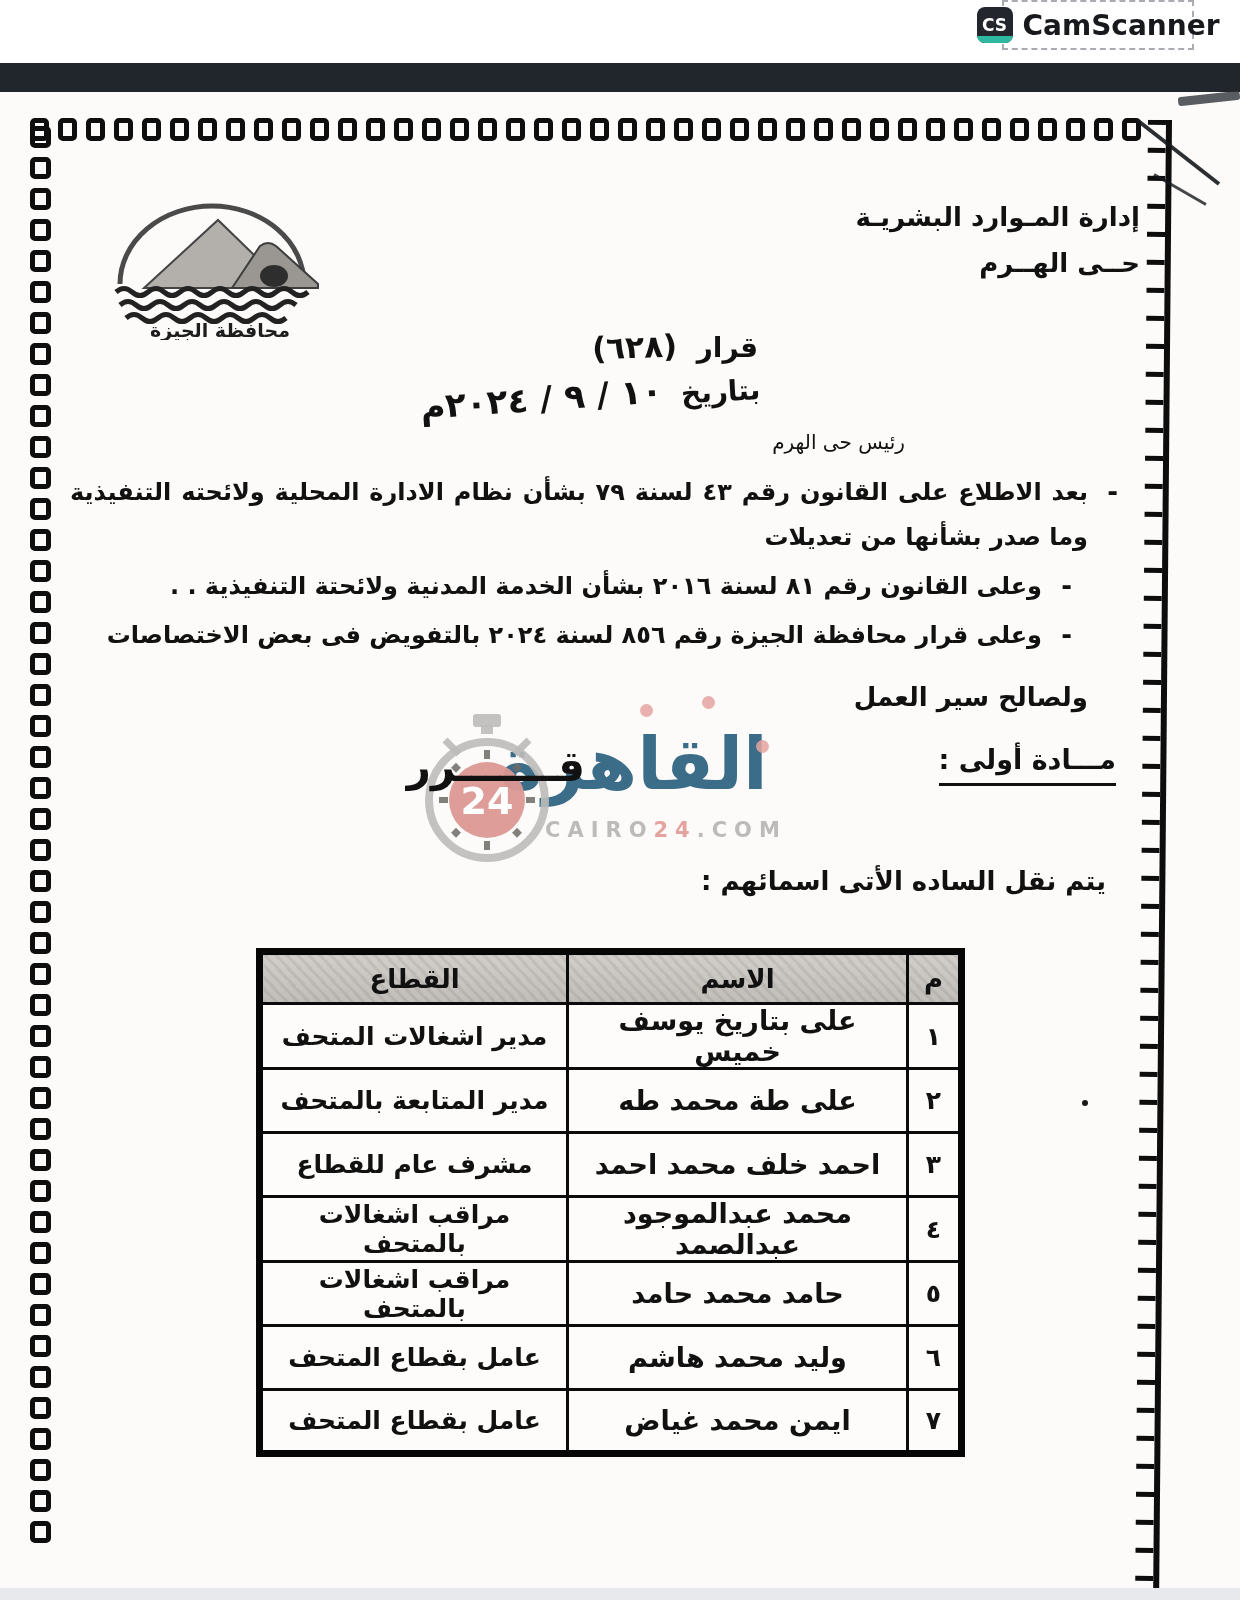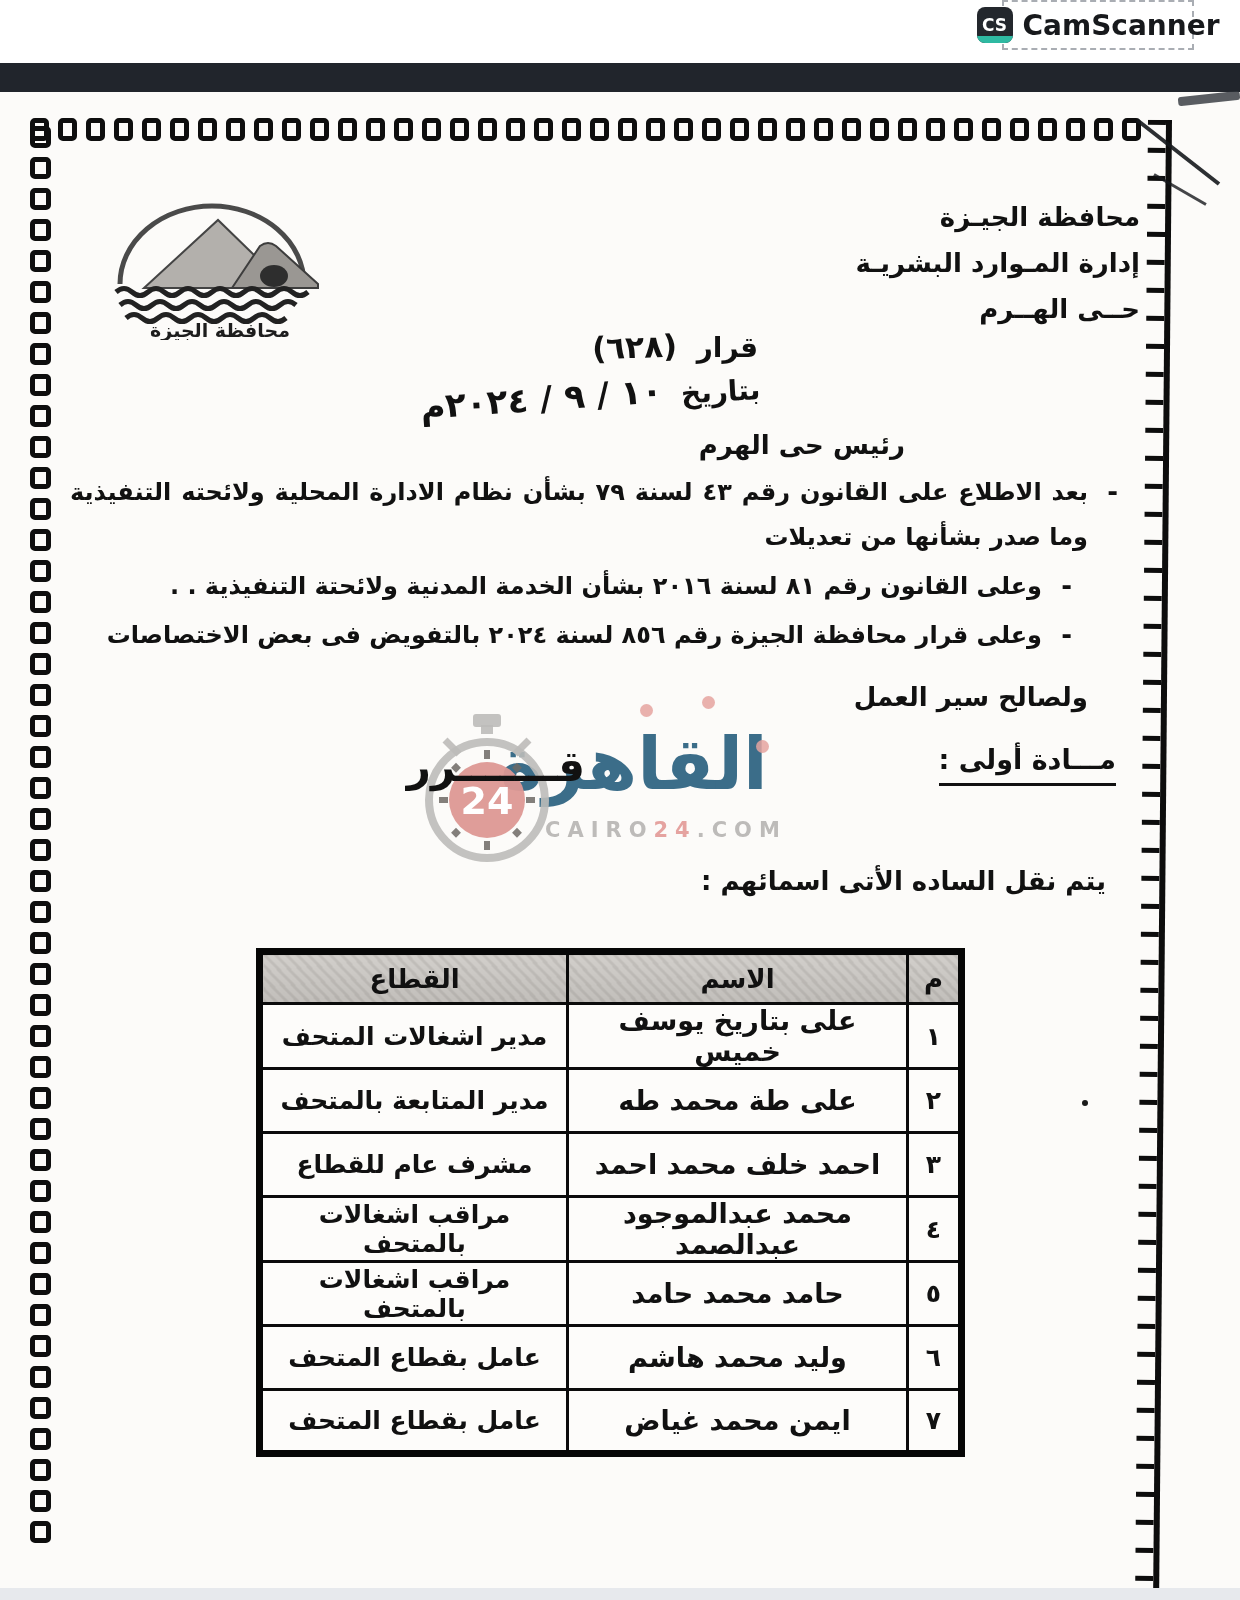--- a/index.html
+++ b/index.html
@@ -55,21 +55,21 @@
   .letterhead{position:absolute;right:100px;top:102px;direction:rtl;text-align:right;z-index:2;}
   .letterhead div{font-weight:bold;font-size:26px;line-height:46px;white-space:nowrap;letter-spacing:.5px;}
 
   
   .decree-title{position:absolute;left:475px;top:236px;width:400px;text-align:center;direction:rtl;font-weight:bold;font-size:28px;z-index:2;white-space:nowrap;}
   .decree-number{display:inline-block;font-size:31px;transform:rotate(-2deg) translateY(1px);margin-right:10px;}
   .decree-date{position:absolute;left:350px;top:284px;width:480px;text-align:center;direction:rtl;transform:rotate(-3deg);z-index:2;white-space:nowrap;}
   .decree-date .lbl{font-weight:bold;font-size:28px;}
   .decree-date .val{font-weight:bold;font-size:34px;letter-spacing:4px;display:inline-block;transform:rotate(-1deg);margin-right:14px;}
 
-  .issuer{position:absolute;right:335px;top:338px;direction:rtl;font-weight:bold;font-size:26px;white-space:nowrap;z-index:2;}
+  .issuer{position:absolute;right:335px;top:338px;direction:rtl;font-weight:normal;font-size:20px;white-space:nowrap;z-index:2;}
 
   
   .preamble{position:absolute;left:70px;top:378px;width:1048px;direction:rtl;z-index:2;}
   .bullet{display:flex;direction:rtl;margin-bottom:4px;}
   .bullet .dash{width:30px;font-weight:bold;font-size:26px;line-height:45px;flex:0 0 auto;}
   .bullet .btext{flex:1;font-weight:bold;font-size:24px;line-height:45px;text-align:justify;}
   .bullet.indent{margin-right:46px;}
   .bullet.single .btext{white-space:nowrap;text-align:right;}
 
   .workflow{position:absolute;right:152px;top:590px;direction:rtl;font-weight:bold;font-size:26px;white-space:nowrap;z-index:2;}
@@ -307,21 +307,20 @@
     <ellipse cx="182" cy="88" rx="14" ry="11" fill="#2e2e2e"></ellipse>
     <g stroke="#222" stroke-width="5" fill="none">
       <path d="M 24 104 q 8 -7 16 0 t 16 0 t 16 0 t 16 0 t 16 0 t 16 0 t 16 0 t 16 0 t 16 0 t 16 0 t 16 0 t 16 0"></path>
       <path d="M 28 117 q 8 -7 16 0 t 16 0 t 16 0 t 16 0 t 16 0 t 16 0 t 16 0 t 16 0 t 16 0 t 16 0 t 16 0"></path>
       <path d="M 34 130 q 8 -7 16 0 t 16 0 t 16 0 t 16 0 t 16 0 t 16 0 t 16 0 t 16 0 t 16 0 t 16 0"></path>
     </g>
     <text x="128" y="149" text-anchor="middle" font-size="19" font-weight="bold" fill="#1d1d1d" direction="rtl" font-family="DejaVu Sans, sans-serif">محافظة الجيزة</text>
   </svg>
 
   <div class="letterhead">
-    <div>محافظة الجيـزة</div>
     <div>إدارة المـوارد البشريـة</div>
     <div>حــى الهــرم</div>
   </div>
 
   <div class="decree-title">
     <span>قرار</span>
     <span class="decree-number">(٦٢٨)</span>
   </div>
   <div class="decree-date">
     <span class="lbl">بتاريخ</span>

